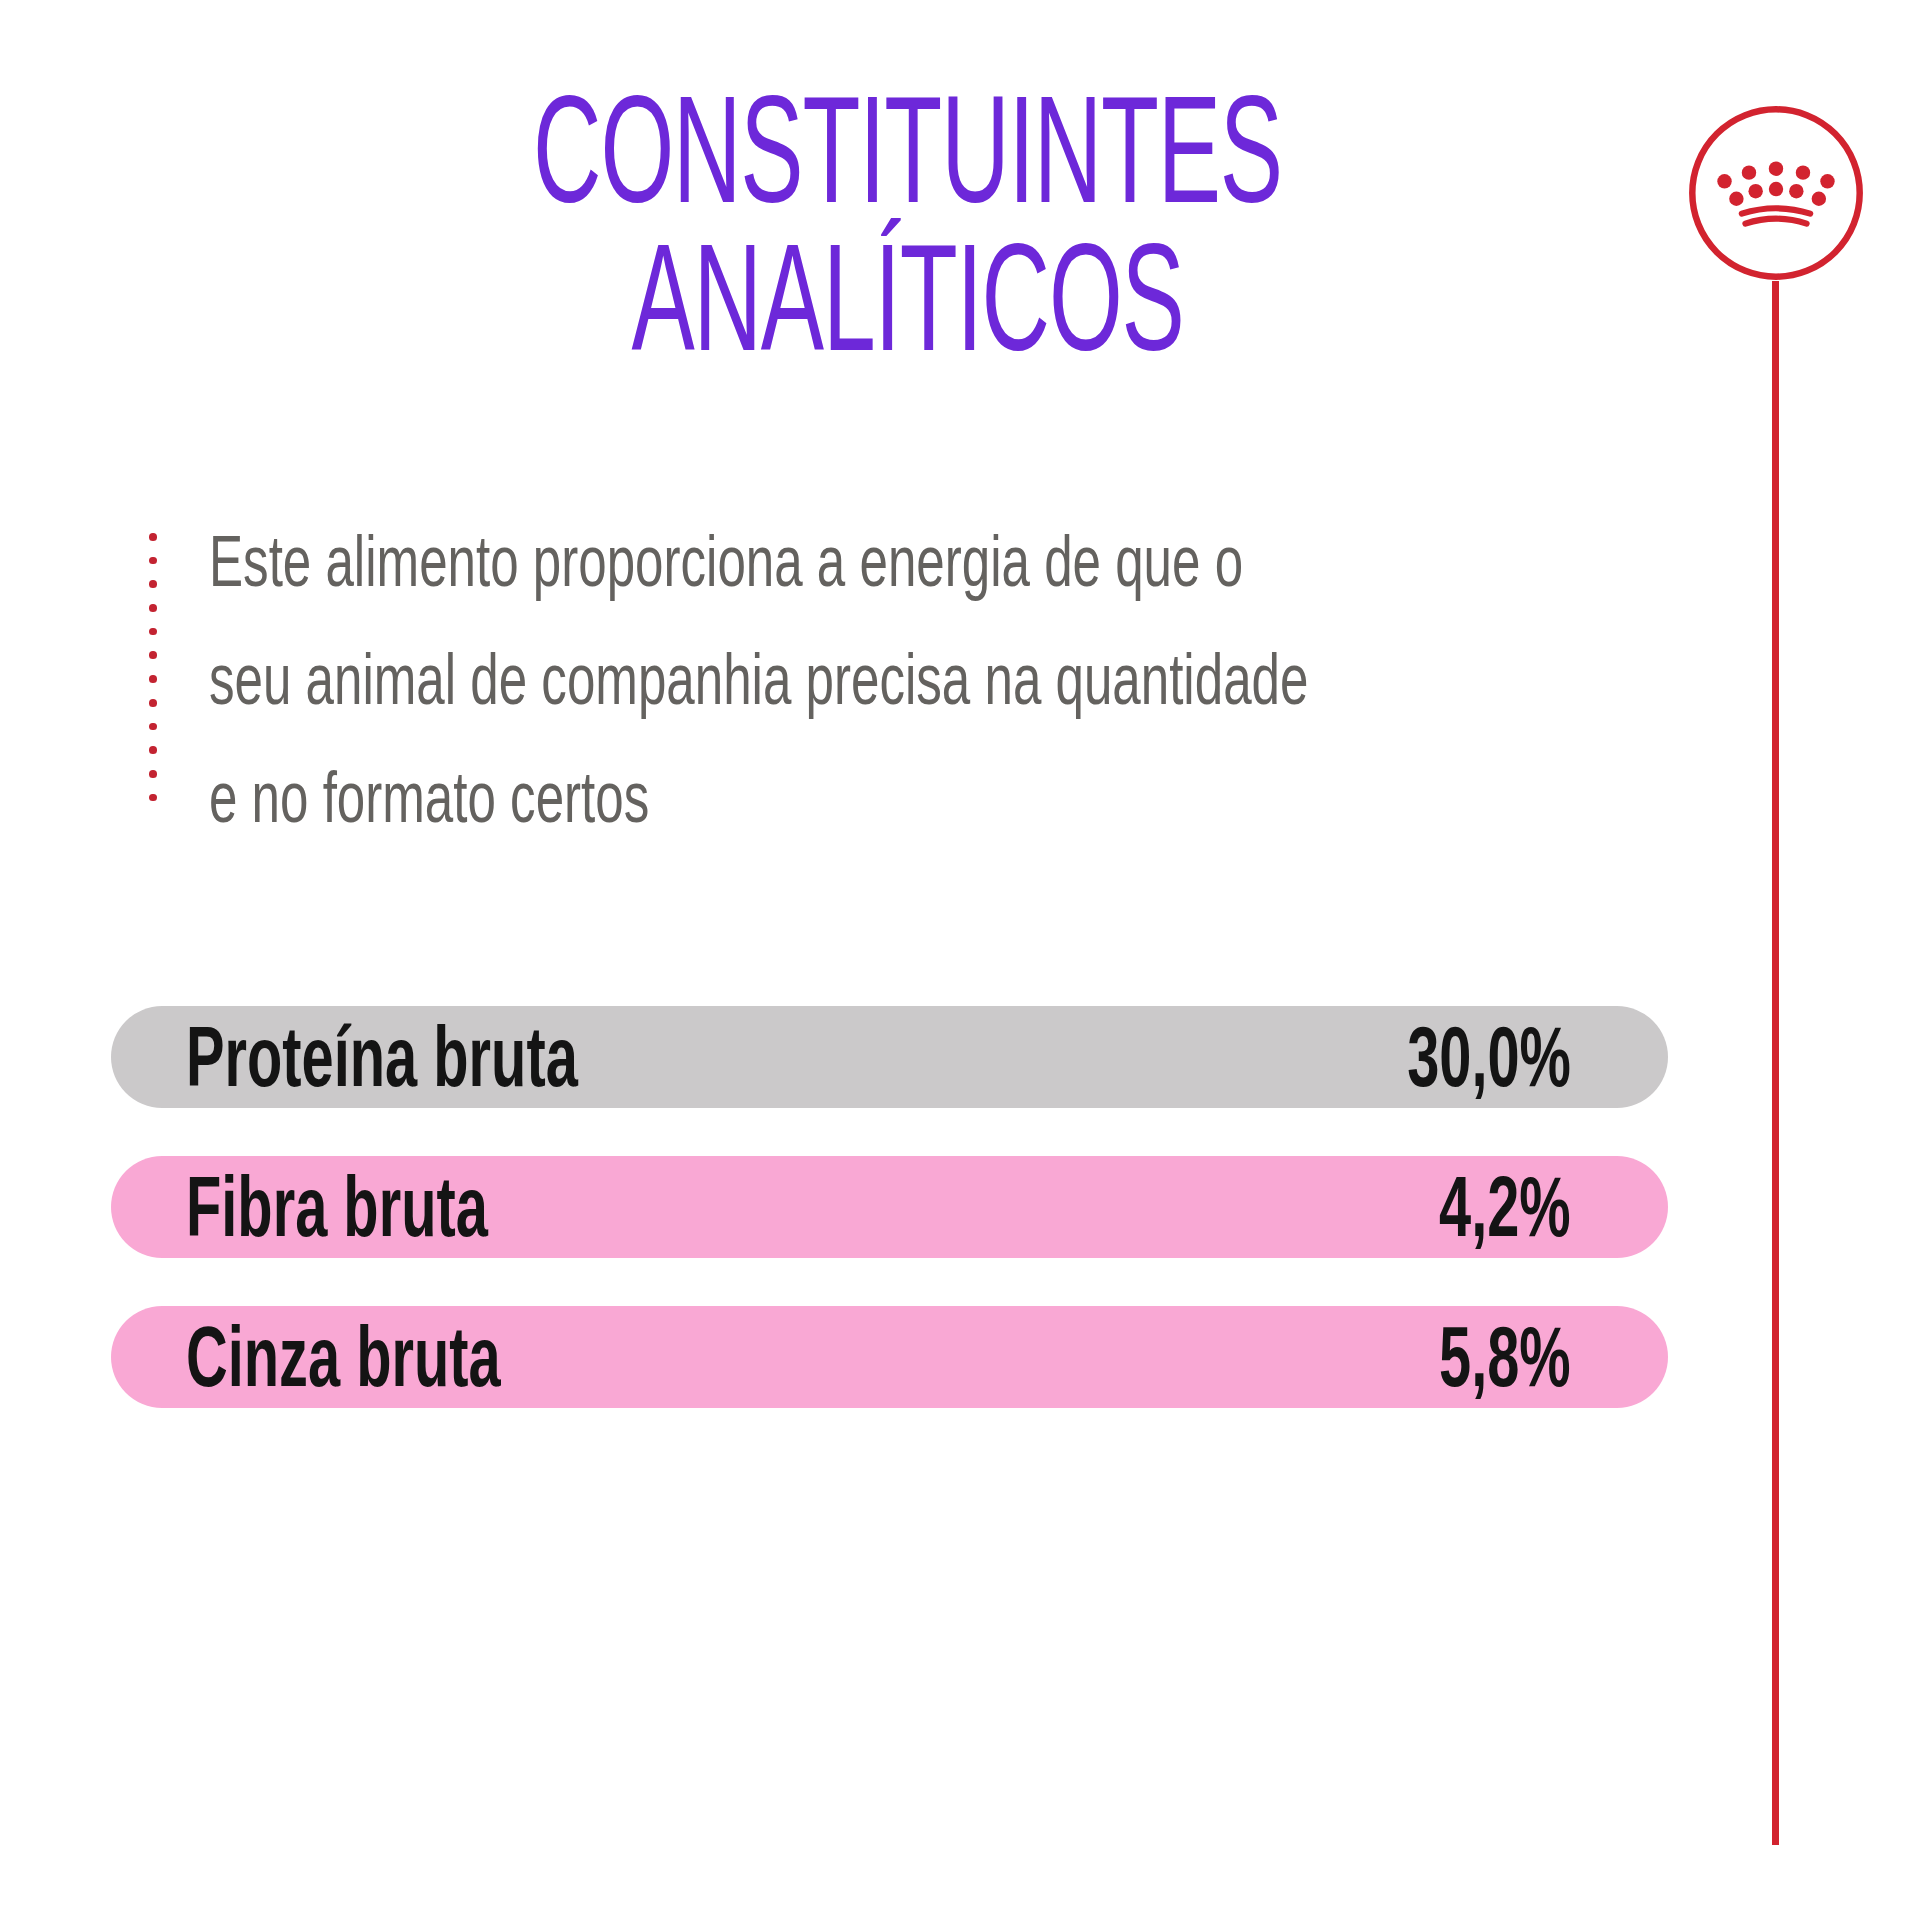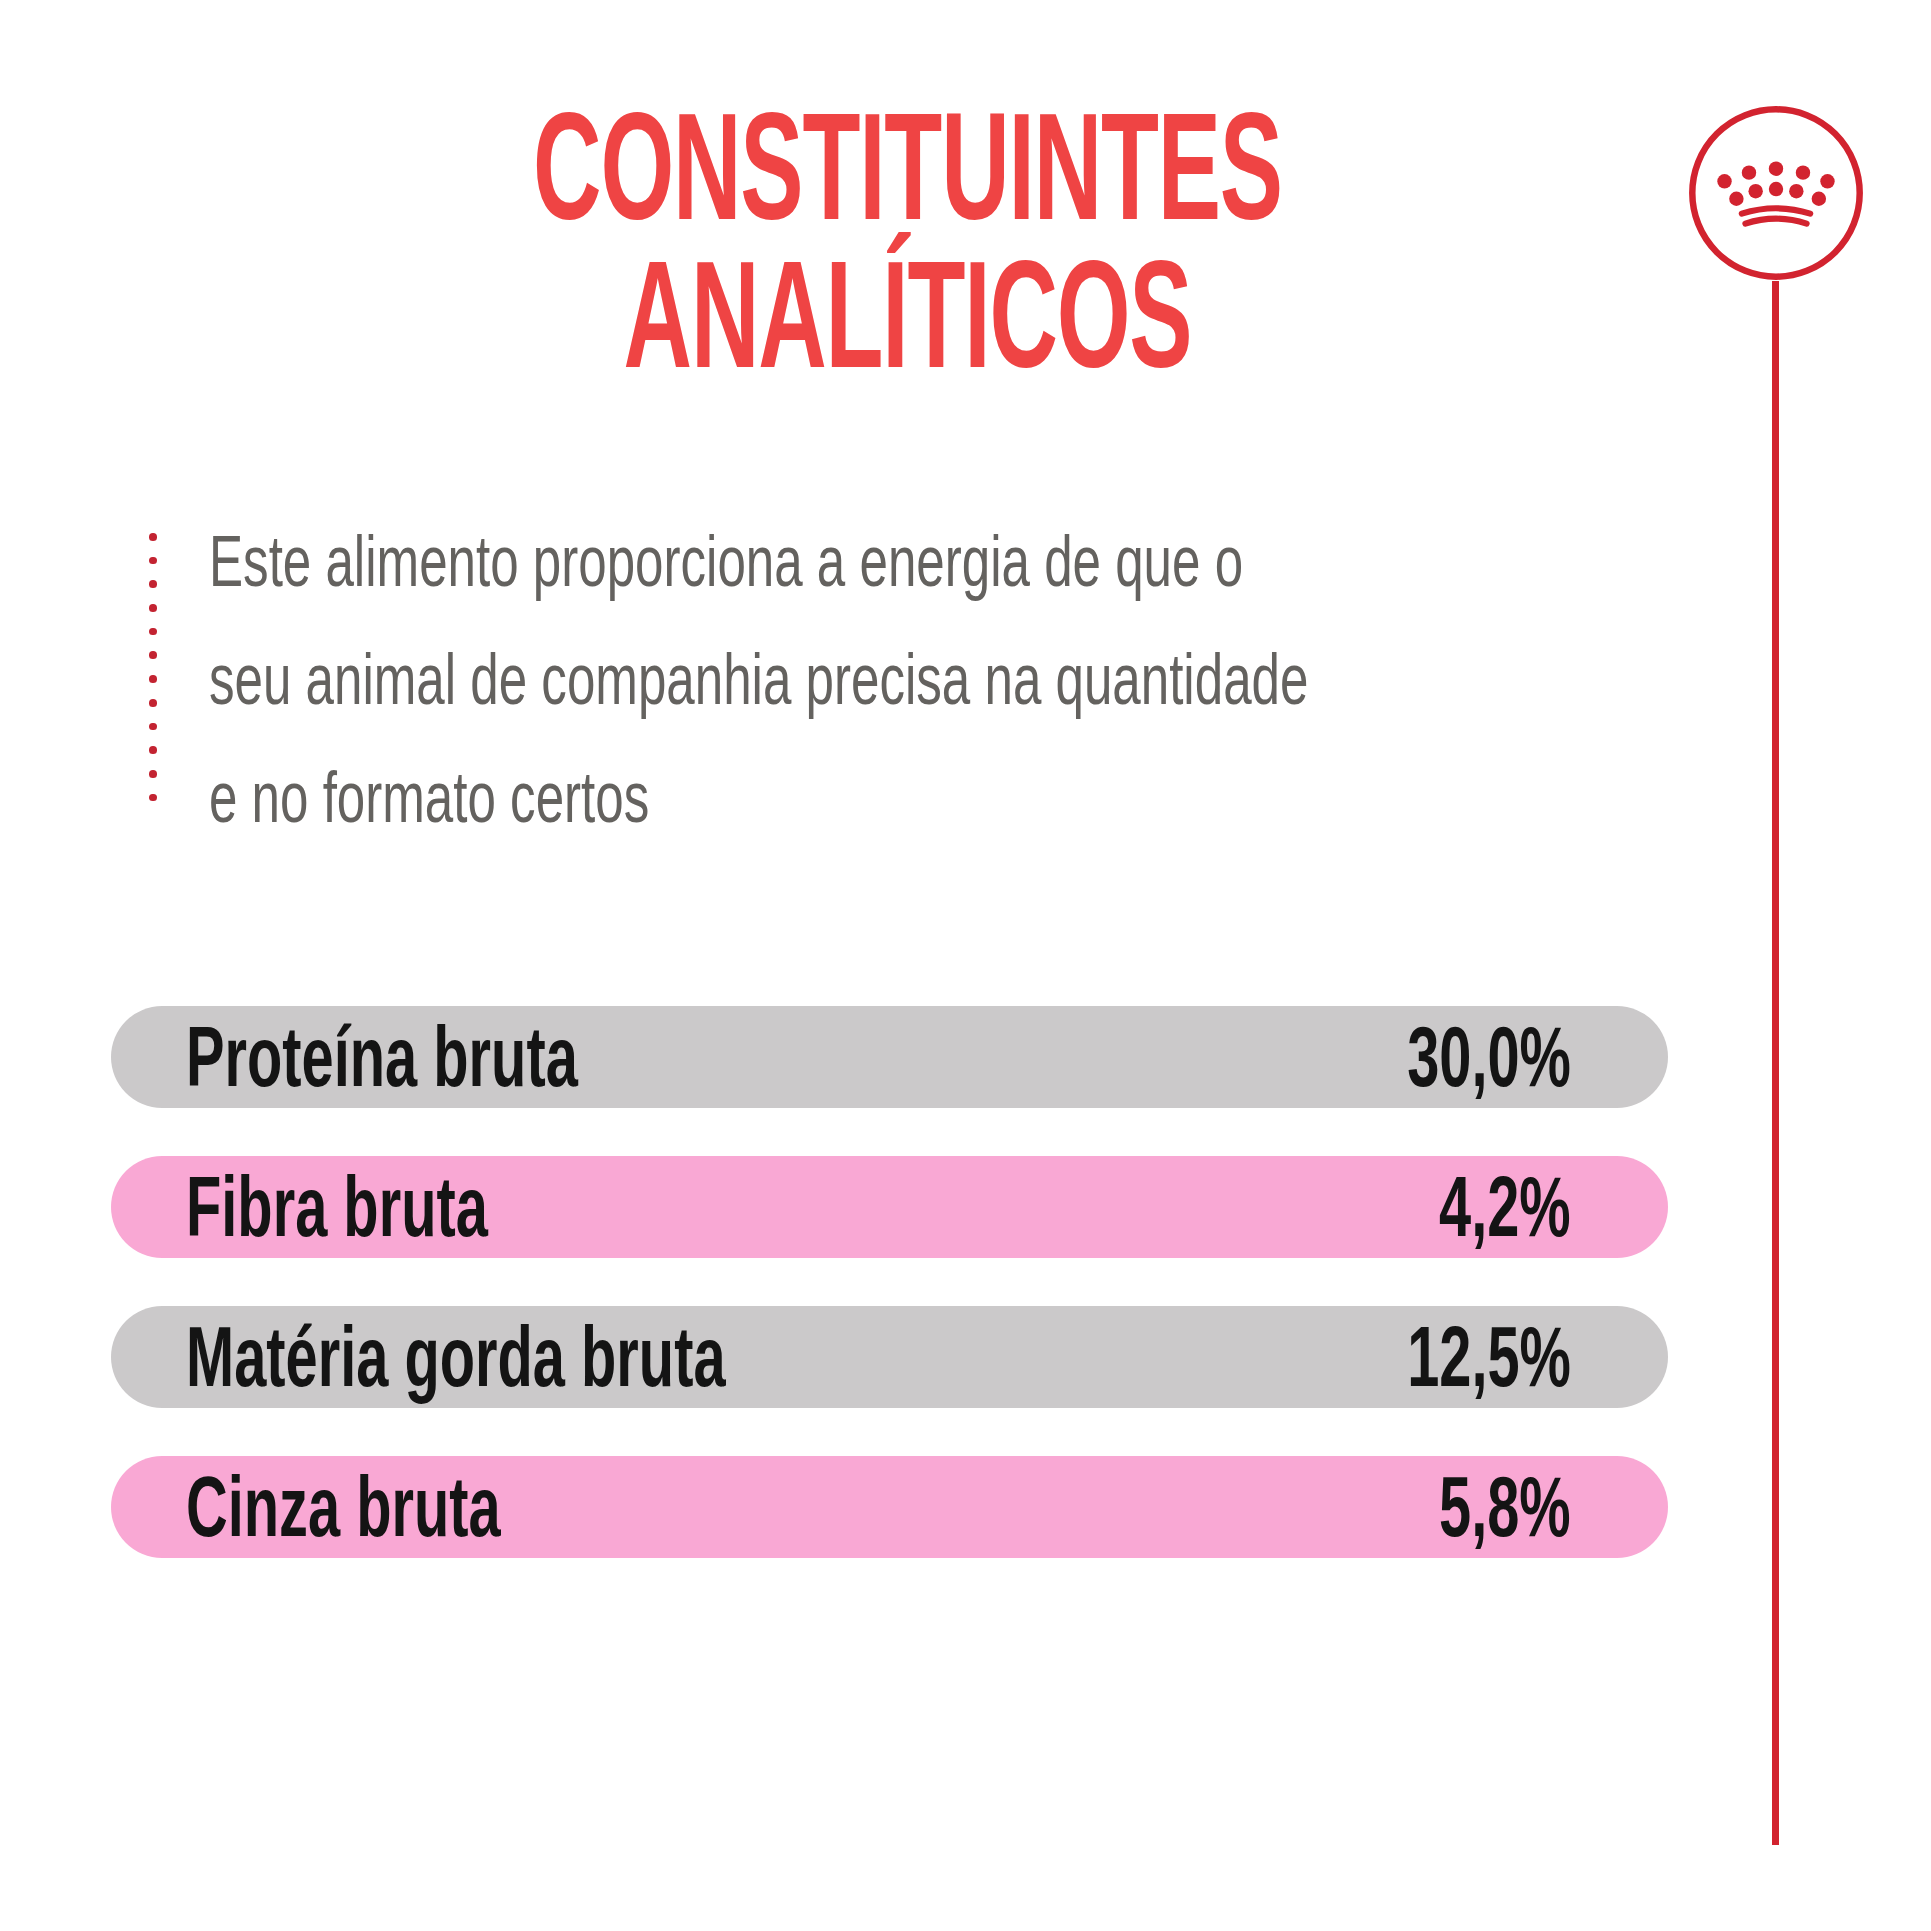--- a/index.html
+++ b/index.html
@@ -9,25 +9,25 @@
     height: 1931px;
     background: #ffffff;
     overflow: hidden;
     font-family: "Liberation Sans", sans-serif;
   }
 
   
   .title-block {
     position: absolute;
     left: 0;
-    top: 92px;
+    top: 75px;
     width: 1815px;
     text-align: center;
-    color: #ef4444;
-    font-weight: 700;
+    color: #6d28d9;
+    font-weight: 400;
     font-size: 153px;
     line-height: 148px;
     letter-spacing: -1.9px;
   }
   .title-line {
     transform: scaleX(0.62);
     transform-origin: 50% 50%;
     white-space: nowrap;
   }
 
@@ -166,24 +166,20 @@
 
   <div class="rows">
     <div class="row dark">
       <span class="label">Proteína bruta</span>
       <span class="value">30,0%</span>
     </div>
     <div class="row light">
       <span class="label">Fibra bruta</span>
       <span class="value">4,2%</span>
     </div>
-    <div class="row dark">
-      <span class="label">Matéria gorda bruta</span>
-      <span class="value">12,5%</span>
-    </div>
     <div class="row light">
       <span class="label">Cinza bruta</span>
       <span class="value">5,8%</span>
     </div>
   </div>
 
 </div>
 
 
 </body></html>

